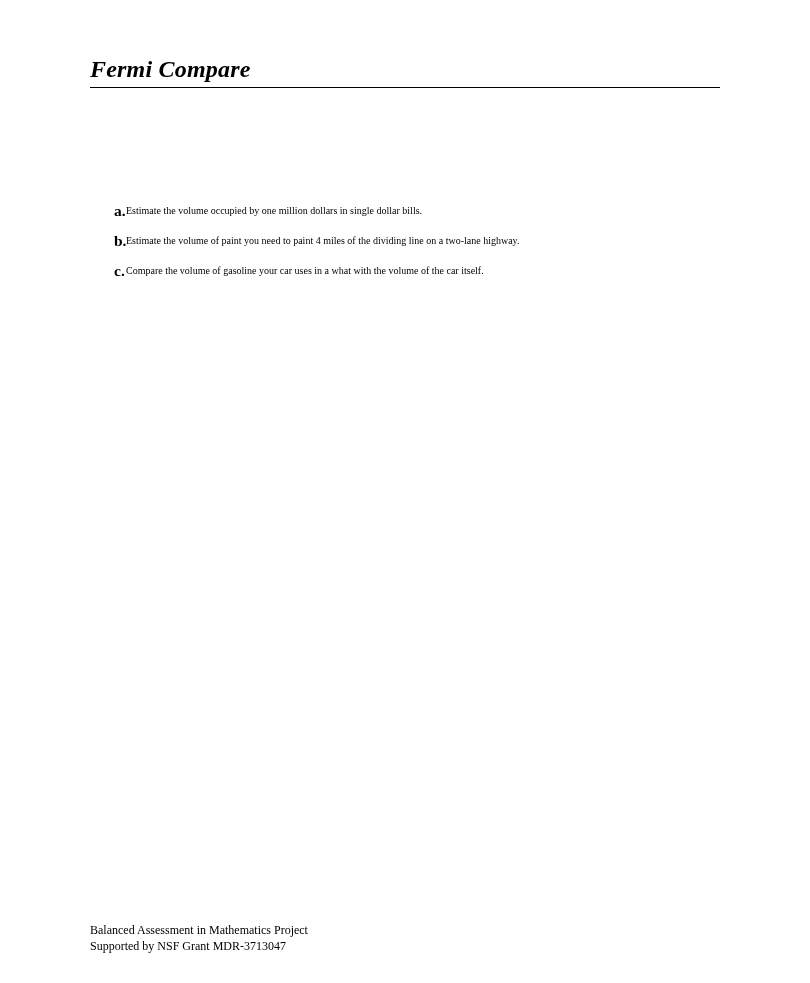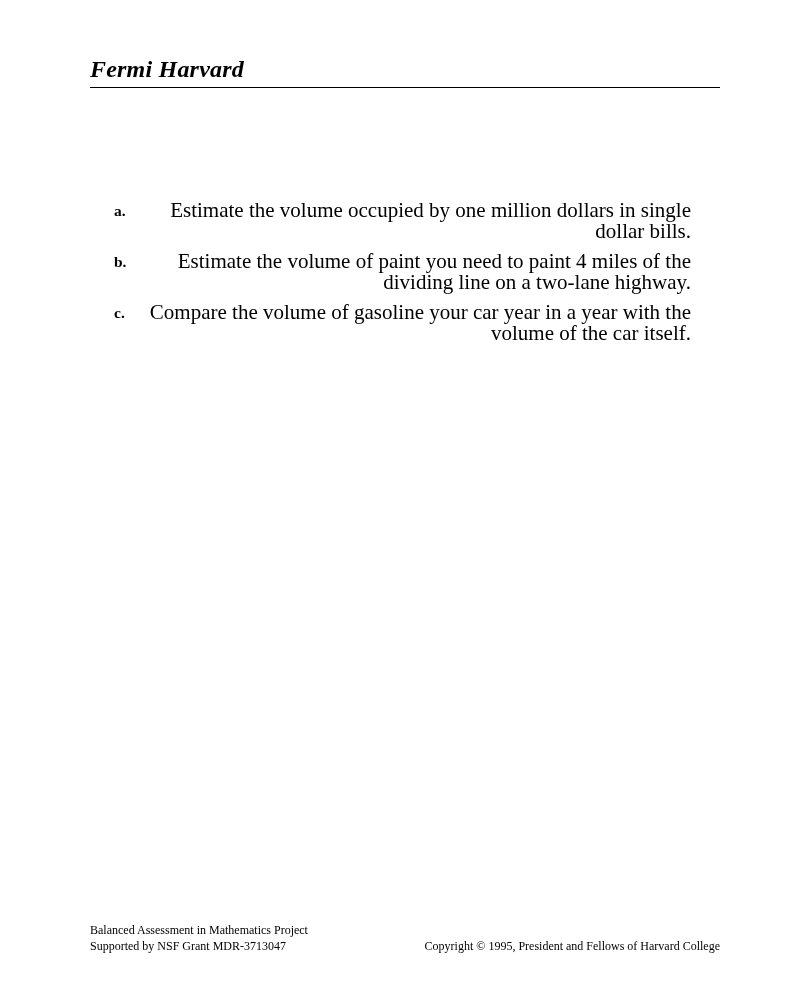--- a/index.html
+++ b/index.html
@@ -69,24 +69,23 @@
     flex: 0 0 36px;
     text-align: left;
     padding-left: 24px;
     box-sizing: border-box;
     font-size: 15.5px;
     line-height: 21px;
     font-weight: bold;
   }
   .item-text {
     flex: 1 1 auto;
-    font-size: 21px;
+    font-size: 10px;
     line-height: 21px;
     max-width: 565px;
-    text-align: right;
   }
   .footer {
     position: absolute;
     left: 90px;
     top: 922px;
     width: 630px;
     font-size: 12px;
     line-height: 16px;
   }
   .footer-row {
@@ -102,43 +101,42 @@
     text-align: right;
     white-space: nowrap;
   }
 </style>
 </head>
 <body>
 
 <div class="page">
 
   <div class="title-block">
-    <div class="doc-title">Fermi Harvard</div>
+    <div class="doc-title">Fermi Compare</div>
     <div class="title-rule"></div>
   </div>
 
 
   <div class="items">
     <div class="item">
       <span class="item-marker">a.</span>
       <span class="item-text">Estimate the volume occupied by one million dollars in single dollar bills.</span>
     </div>
     <div class="item">
       <span class="item-marker">b.</span>
       <span class="item-text">Estimate the volume of paint you need to paint 4 miles of the dividing line on a two-lane highway.</span>
     </div>
     <div class="item">
       <span class="item-marker">c.</span>
-      <span class="item-text">Compare the volume of gasoline your car year in a year with the volume of the car itself.</span>
+      <span class="item-text">Compare the volume of gasoline your car uses in a what with the volume of the car itself.</span>
     </div>
   </div>
 
   <div class="footer">
     <div class="footer-row">
       <span class="footer-left">Balanced Assessment in Mathematics Project</span>
     </div>
     <div class="footer-row">
       <span class="footer-left">Supported by NSF Grant MDR-3713047</span>
-      <span class="footer-right">Copyright © 1995, President and Fellows of Harvard College</span>
     </div>
   </div>
 
 </div>
 
 </body></html>

